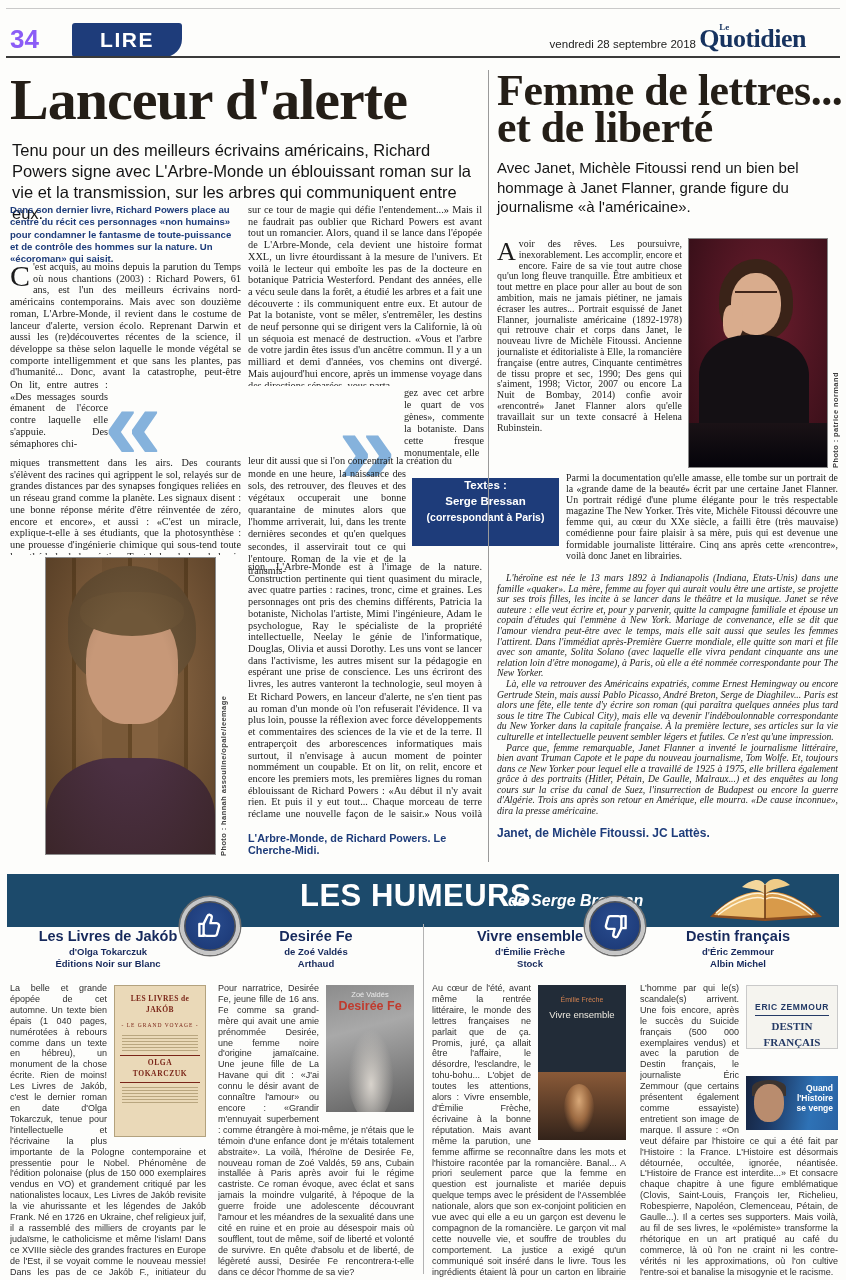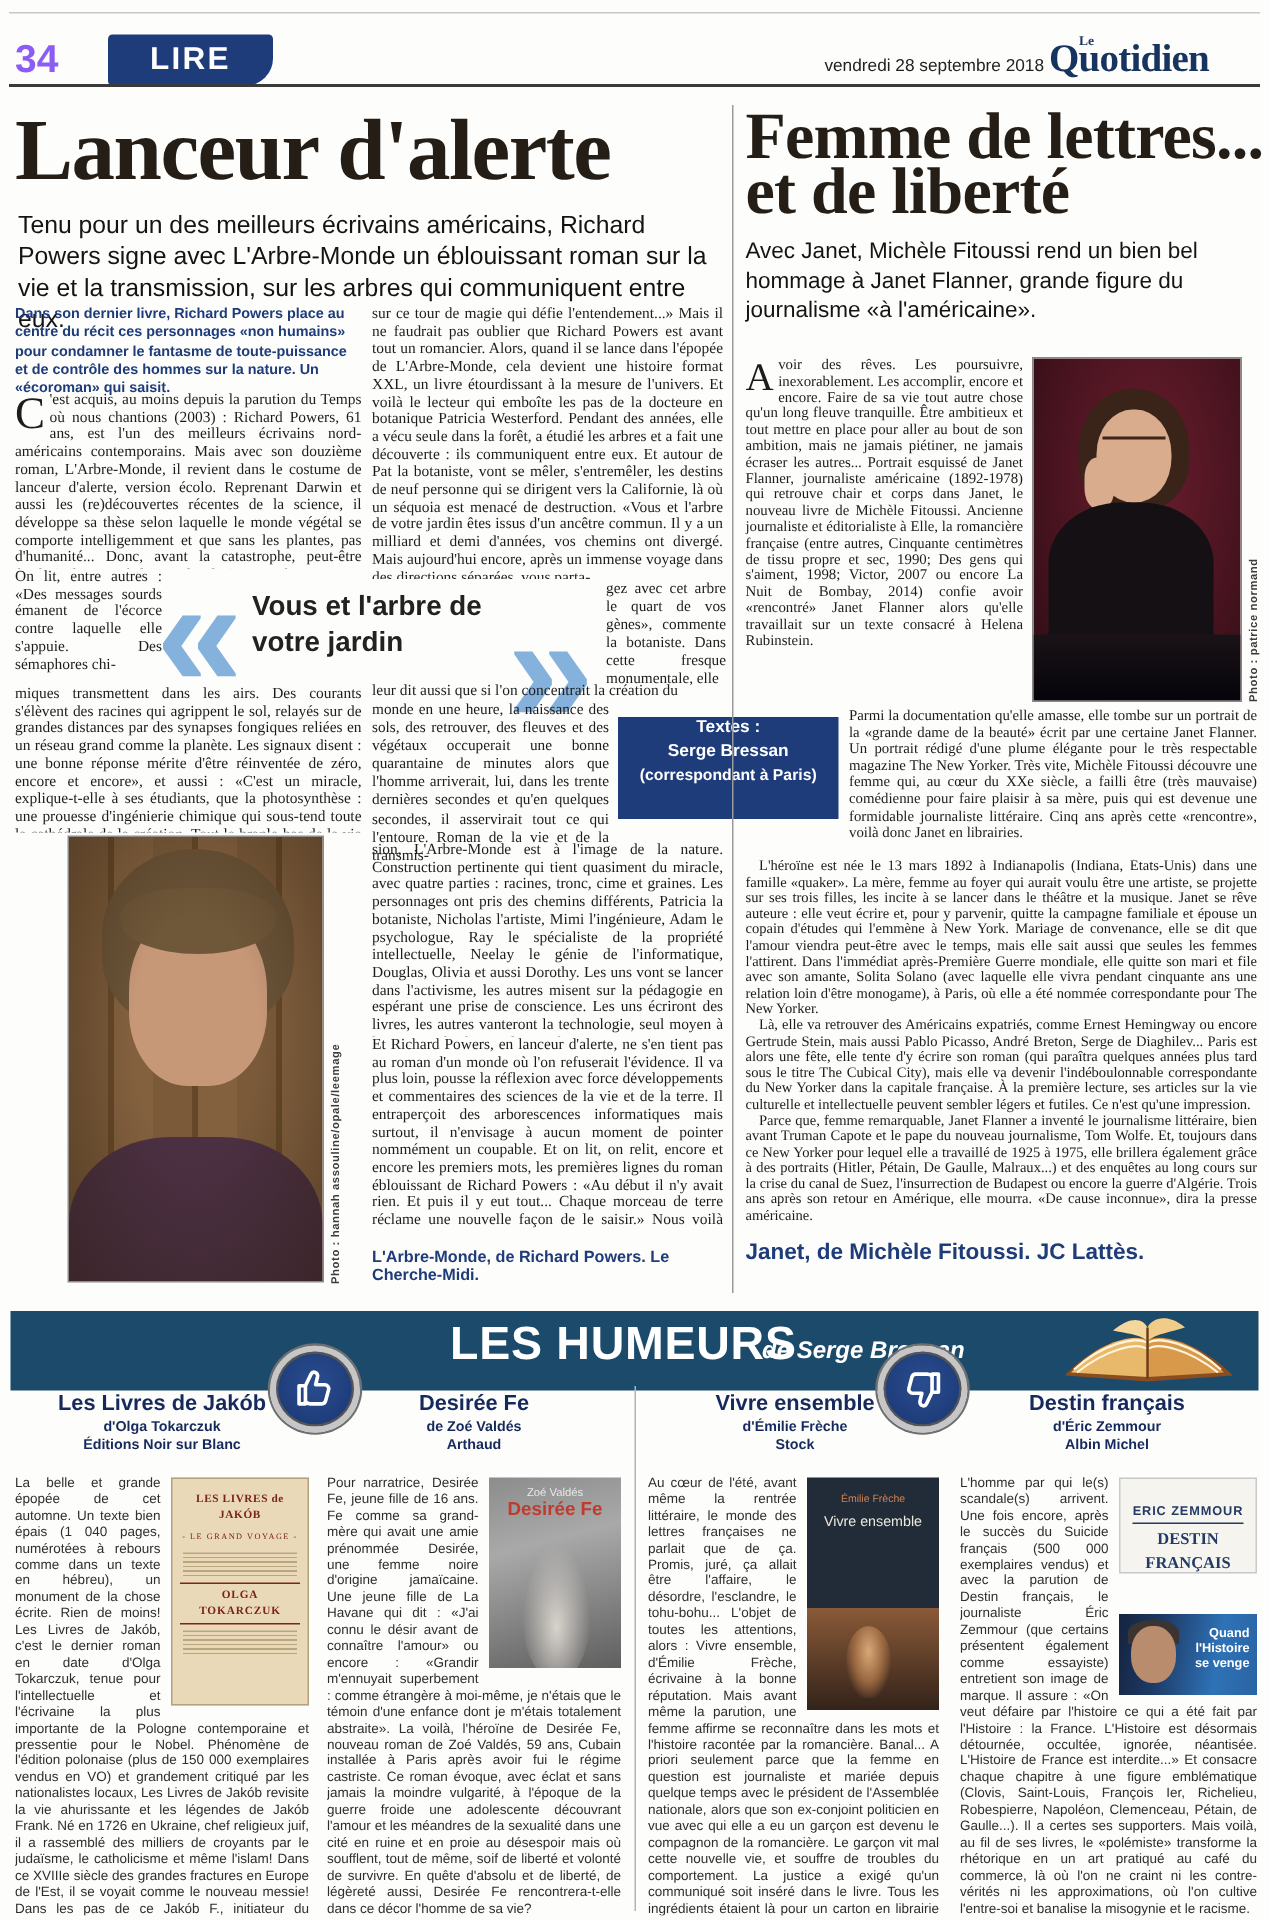--- a/index.html
+++ b/index.html
@@ -72,22 +72,22 @@
   #art-divider { left:488px; top:70px; width:1px; height:792px; background:#9a9a9a; }
 
   
   #sa-headline { left:497px; top:72px; font-family:"Liberation Serif", serif; font-weight:bold;
                  font-size:44px; line-height:37px; letter-spacing:-0.5px; color:#241e17; }
   #sa-standfirst { left:497px; top:158px; width:336px; font-size:15px; line-height:19.5px; color:#141414; }
   #sr1 { left:497px; top:239px; width:185px; height:235px; font-size:9.9px; line-height:10.8px; }
   #sr1 .dropcap { font-size:26px; line-height:22px; }
   #sr2 { left:566px; top:472px; width:272px; height:100px; font-size:9.9px; line-height:11.1px; }
   #sr3 { left:497px; top:573px; width:341px; height:248px; font-size:9.7px; line-height:10.6px; }
-  #sr3 p { text-indent:9px; }
-  #sa-bookref { left:497px; top:826px; width:340px; font-size:15px; font-weight:bold; color:#1e3c7a; }
+  #sr3 p { text-indent:9px;font-style:italic; }
+  #sa-bookref { left:497px; top:826px; width:340px; font-size:12px; font-weight:bold; color:#1e3c7a; }
 
   
   #mf-photo { left:688px; top:238px; width:140px; height:230px; overflow:hidden; border:1px solid #888;
               background:radial-gradient(ellipse at 55% 35%, #6b1d2d 0%, #4a1420 55%, #2c0c14 100%); }
   #mf-photo .mf-hair { position:absolute; left:30px; top:20px; width:74px; height:82px; background:#3a2318; border-radius:50% 50% 42% 42%; }
   #mf-photo .mf-face { position:absolute; left:42px; top:34px; width:50px; height:62px; background:#d9ac8d; border-radius:48%; }
   #mf-photo .mf-glasses { position:absolute; left:46px; top:52px; width:42px; height:8px; border-top:2px solid #40251a; }
   #mf-photo .mf-hand { position:absolute; left:34px; top:66px; width:20px; height:34px; background:#d9ac8d; border-radius:40%; }
   #mf-photo .mf-body { position:absolute; left:10px; top:96px; width:110px; height:92px; background:#141014; border-radius:44% 44% 0 0; }
   #mf-photo .mf-table { position:absolute; left:0; bottom:0; width:100%; height:44px;
@@ -178,21 +178,20 @@
   <div class="abs just" id="ma-lead">Dans son dernier livre, Richard Powers place au centre du récit ces personnages «non humains» pour condamner le fantasme de toute-puissance et de contrôle des hommes sur la nature. Un «écoroman» qui saisit.</div>
 
   <div class="abs bodytxt just" id="mc1a">
     <span class="dropcap">C</span><span>'est acquis, au moins depuis la parution du Temps où nous chantions (2003) : Richard Powers, 61 ans, est l'un des meilleurs écrivains nord-américains contemporains. Mais avec son douzième roman, L'Arbre-Monde, il revient dans le costume de lanceur d'alerte, version écolo. Reprenant Darwin et aussi les (re)découvertes récentes de la science, il développe sa thèse selon laquelle le monde végétal se comporte intelligemment et que sans les plantes, pas d'humanité... Donc, avant la catastrophe, peut-être faudrait-il songer à donner des droits aux arbres...</span>
   </div>
   <div class="abs bodytxt just" id="mc1b">On lit, entre autres : «Des messages sourds émanent de l'écorce contre laquelle elle s'appuie. Des sémaphores chi-</div>
   <div class="abs bodytxt just" id="mc1c">miques transmettent dans les airs. Des courants s'élèvent des racines qui agrippent le sol, relayés sur de grandes distances par des synapses fongiques reliées en un réseau grand comme la planète. Les signaux disent : une bonne réponse mérite d'être réinventée de zéro, encore et encore», et aussi : «C'est un miracle, explique-t-elle à ses étudiants, que la photosynthèse : une prouesse d'ingénierie chimique qui sous-tend toute la cathédrale de la création. Tout le branle-bas de la vie sur Terre surfe</div>
 
   <div class="abs chev" id="pq-open">«</div>
   <div class="abs" id="pq-text">
-    <div>Vous et l'arbre de votre jardin</div>
   </div>
   <div class="abs chev" id="pq-close">»</div>
 
   <div class="abs bodytxt just" id="mc2a">sur ce tour de magie qui défie l'entendement...» Mais il ne faudrait pas oublier que Richard Powers est avant tout un romancier. Alors, quand il se lance dans l'épopée de L'Arbre-Monde, cela devient une histoire format XXL, un livre étourdissant à la mesure de l'univers. Et voilà le lecteur qui emboîte les pas de la docteure en botanique Patricia Westerford. Pendant des années, elle a vécu seule dans la forêt, a étudié les arbres et a fait une découverte : ils communiquent entre eux. Et autour de Pat la botaniste, vont se mêler, s'entremêler, les destins de neuf personne qui se dirigent vers la Californie, là où un séquoia est menacé de destruction. «Vous et l'arbre de votre jardin êtes issus d'un ancêtre commun. Il y a un milliard et demi d'années, vos chemins ont divergé. Mais aujourd'hui encore, après un immense voyage dans des directions séparées, vous parta-</div>
   <div class="abs bodytxt just" id="mc2b">gez avec cet arbre le quart de vos gènes», commente la botaniste. Dans cette fresque monumentale, elle</div>
   <div class="abs bodytxt" id="mc2c">leur dit aussi que si l'on concentrait la création du</div>
   <div class="abs bodytxt just" id="mc2d">monde en une heure, la naissance des sols, des retrouver, des fleuves et des végétaux occuperait une bonne quarantaine de minutes alors que l'homme arriverait, lui, dans les trente dernières secondes et qu'en quelques secondes, il asservirait tout ce qui l'entoure. Roman de la vie et de la transmis-</div>
   <div class="abs bodytxt just" id="mc2e">sion, L'Arbre-Monde est à l'image de la nature. Construction pertinente qui tient quasiment du miracle, avec quatre parties : racines, tronc, cime et graines. Les personnages ont pris des chemins différents, Patricia la botaniste, Nicholas l'artiste, Mimi l'ingénieure, Adam le psychologue, Ray le spécialiste de la propriété intellectuelle, Neelay le génie de l'informatique, Douglas, Olivia et aussi Dorothy. Les uns vont se lancer dans l'activisme, les autres misent sur la pédagogie en espérant une prise de conscience. Les uns écriront des livres, les autres vanteront la technologie, seul moyen à leurs yeux de changer le monde.</div>
   <div class="abs bodytxt just" id="mc2f">Et Richard Powers, en lanceur d'alerte, ne s'en tient pas au roman d'un monde où l'on refuserait l'évidence. Il va plus loin, pousse la réflexion avec force développements et commentaires des sciences de la vie et de la terre. Il entraperçoit des arborescences informatiques mais surtout, il n'envisage à aucun moment de pointer nommément un coupable. Et on lit, on relit, encore et encore les premiers mots, les premières lignes du roman éblouissant de Richard Powers : «Au début il n'y avait rien. Et puis il y eut tout... Chaque morceau de terre réclame une nouvelle façon de le saisir.» Nous voilà prévenus.</div>
   <div class="abs" id="ma-bookref">L'Arbre-Monde, de Richard Powers. Le Cherche-Midi.</div>

